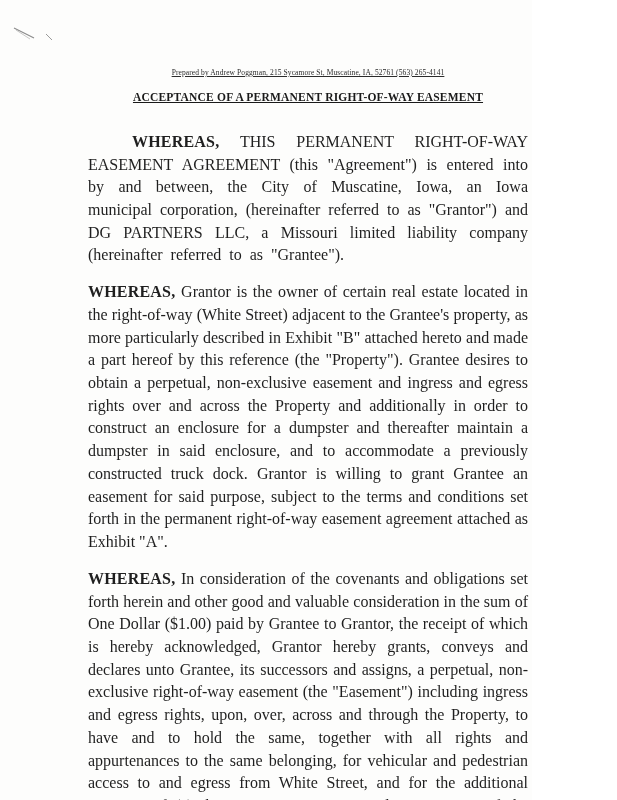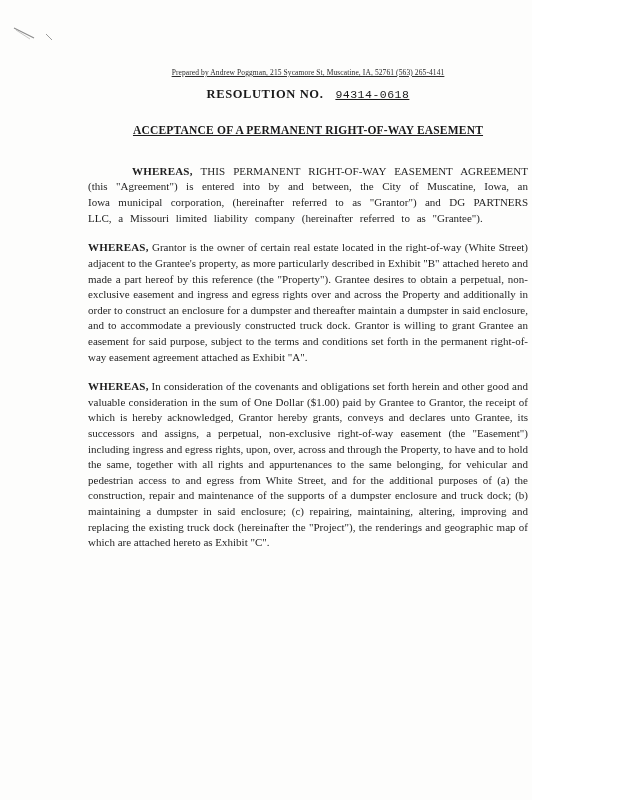--- a/index.html
+++ b/index.html
@@ -67,21 +67,21 @@
     font-weight: bold;
     letter-spacing: 0.2px;
     line-height: 1.9;
     margin: 0 0 22px 0;
   }
   .doc-title .t-line {
     display: block;
     text-decoration: underline;
   }
   p.para {
-    font-size: 11px;
+    font-size: 16px;
     line-height: 1.42;
     text-align: justify;
     margin: 0 0 14px 0;
     color: #1f1f1f;
   }
   p.para-first {
     text-align: justify;
     word-spacing: 1.5px;
   }
   .indent {
@@ -104,23 +104,20 @@
   <svg class="scan-marks" viewBox="0 0 617 800" xmlns="http://www.w3.org/2000/svg">
     <path d="M14 28 L34 38" stroke="#8a8a8a" stroke-width="1.1" fill="none"></path>
     <path d="M16 30 L30 39" stroke="#b0b0b0" stroke-width="0.7" fill="none"></path>
     <path d="M46 34 L52 40" stroke="#9a9a9a" stroke-width="1" fill="none"></path>
   </svg>
 
   <div class="doc-body">
 
     <div class="prepared-by">Prepared by Andrew Poggman, 215 Sycamore St, Muscatine, IA, 52761 (563) 265-4141</div>
 
-    <div class="resolution-line">
-      <span class="res-label">RESOLUTION NO.</span><span class="res-number">94314-0618</span>
-    </div>
 
     <div class="doc-title">
       <span class="t-line">ACCEPTANCE OF A PERMANENT RIGHT-OF-WAY EASEMENT</span>
     </div>
 
     <p class="para para-first">
       <span class="indent"></span><span class="lead">WHEREAS,</span><span class="spaced"> THIS PERMANENT RIGHT-OF-WAY EASEMENT AGREEMENT (this "Agreement") is entered into by and between, the City of Muscatine, Iowa, an Iowa municipal corporation, (hereinafter referred to as "Grantor") and DG PARTNERS LLC, a Missouri limited liability company (hereinafter referred to as "Grantee").</span>
     </p>
 
     <p class="para">

